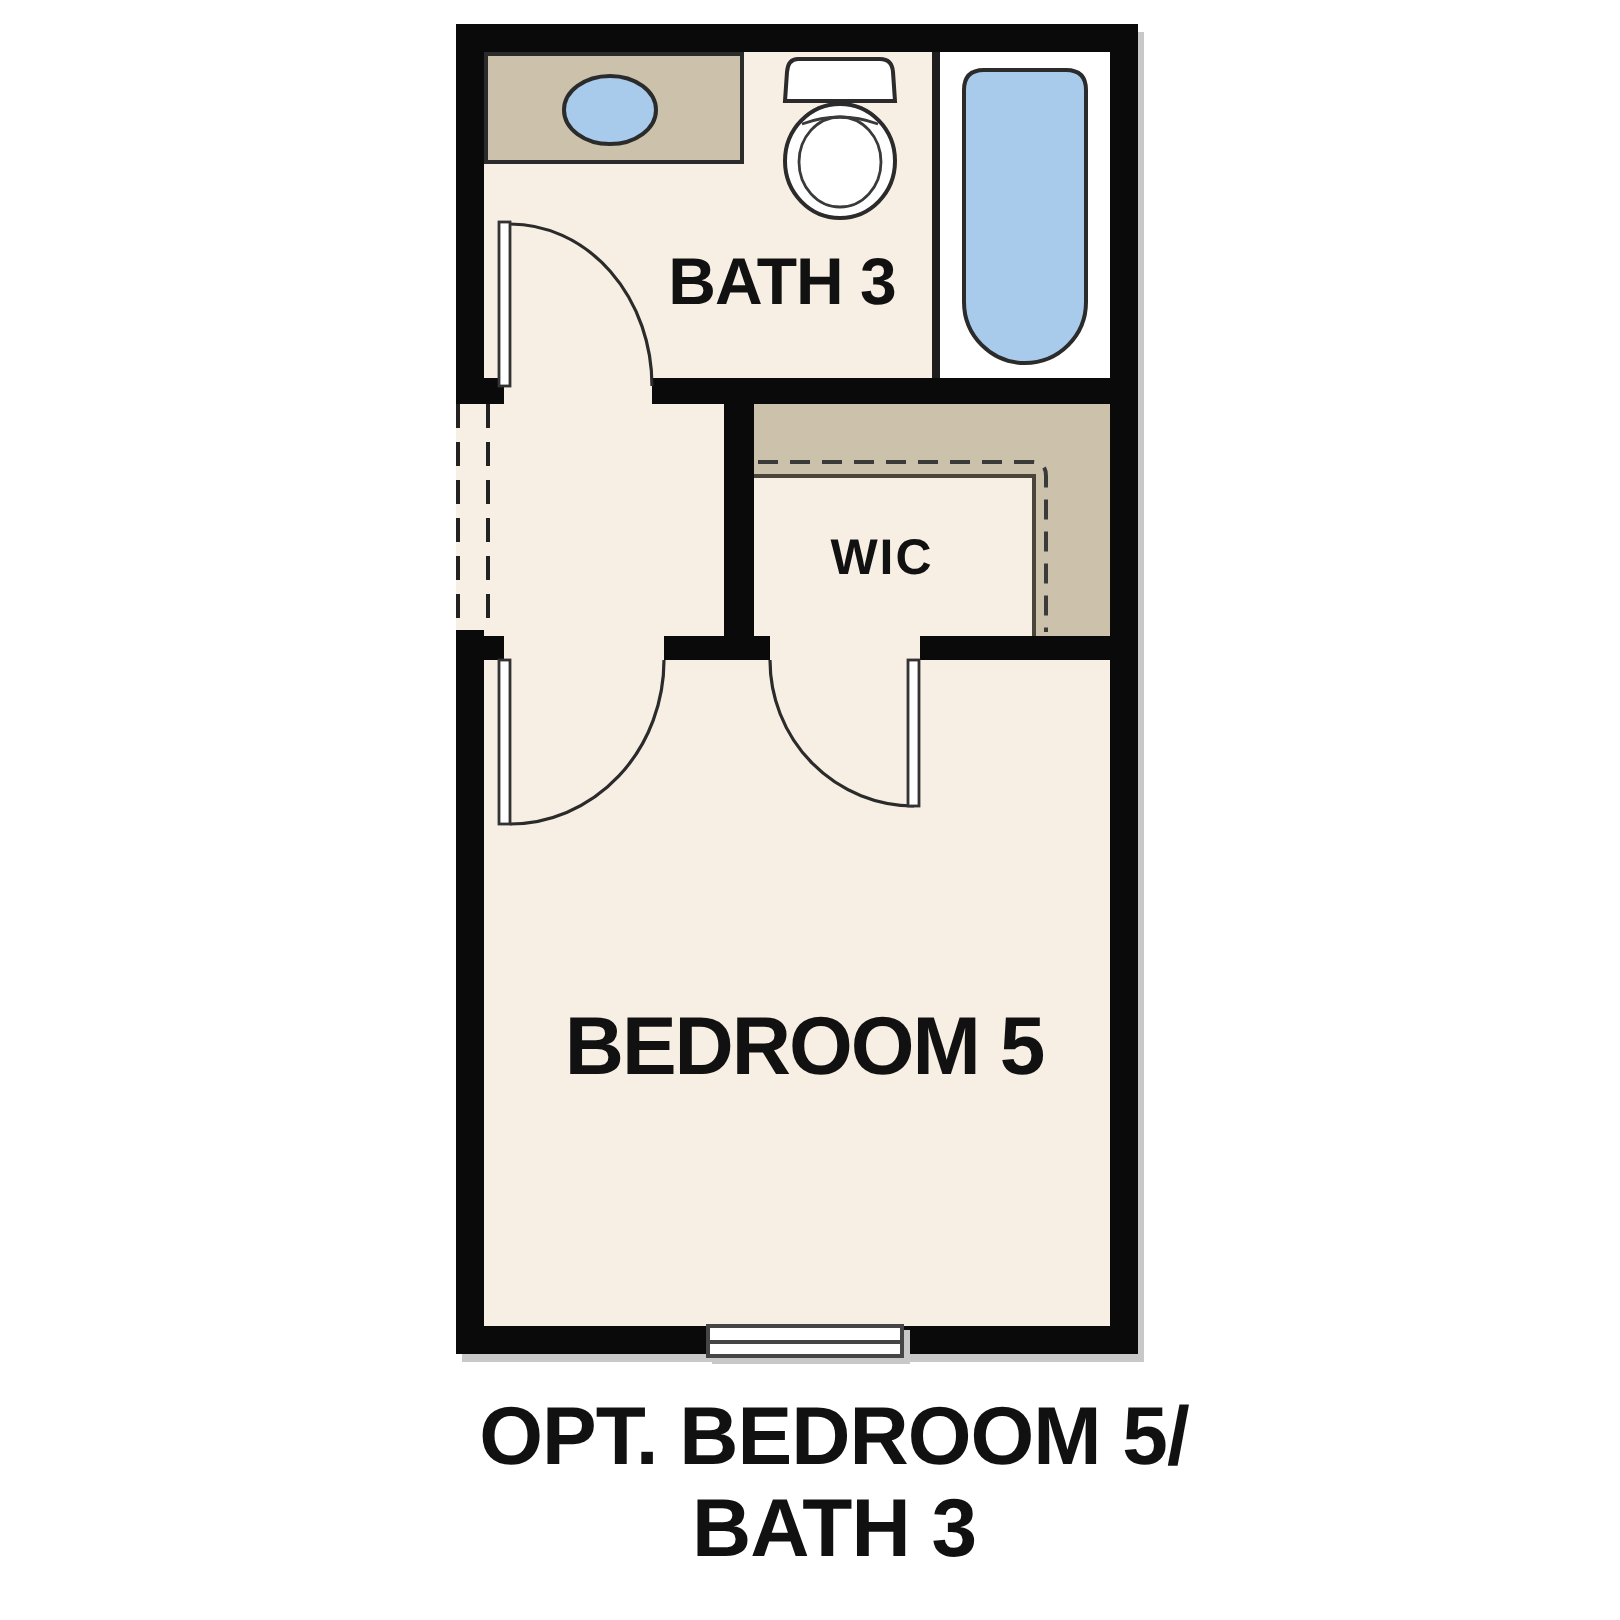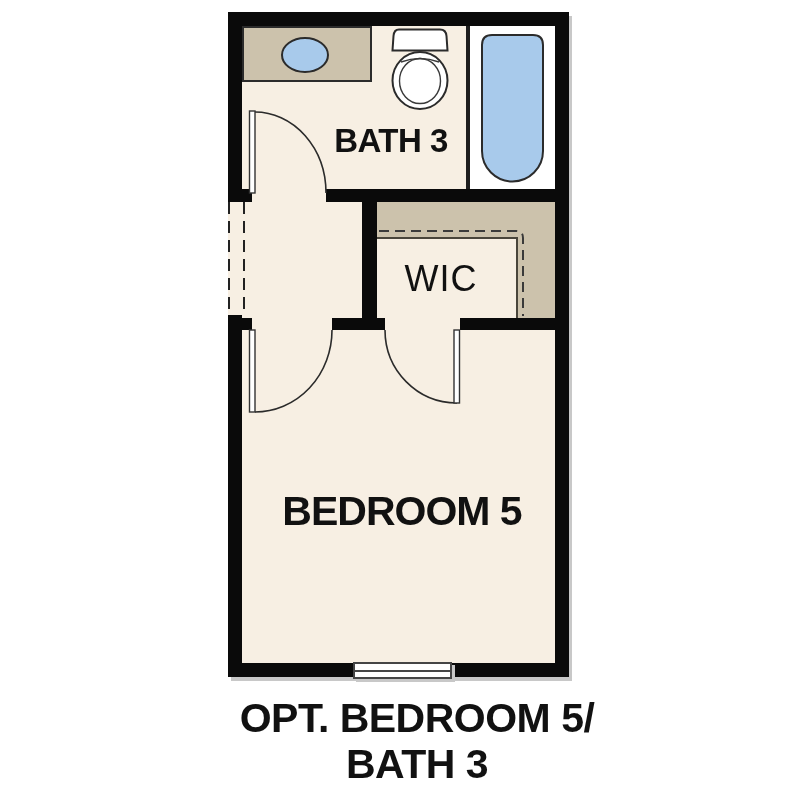--- a/index.html
+++ b/index.html
@@ -20,22 +20,22 @@
   .window{
     background:#fff;border:2px solid #454545;
     box-shadow:3px 3px 0 var(--shadow,#c8c8c8);
   }
   .window-mid{position:absolute;left:0;right:0;top:6px;height:2px;background:#454545;}
   .room-label{
     color:var(--text,#111);font-weight:700;text-align:center;
     white-space:nowrap;letter-spacing:-0.5px;
   }
   .bath-label{font-size:33px;line-height:34px;}
-  .wic-label{font-size:36px;line-height:30px;font-weight:400;letter-spacing:1px;}
-  .bedroom-label{font-size:41px;line-height:44px;letter-spacing:-1px;}
+  .wic-label{font-size:25px;line-height:30px;font-weight:700;letter-spacing:1px;}
+  .bedroom-label{font-size:41px;line-height:44px;letter-spacing:-1px;margin-top:12px;}
   .caption{
     color:var(--text,#111);font-weight:700;font-size:41px;line-height:46px;
     text-align:center;letter-spacing:-0.5px;
   }
   svg.overlay{position:absolute;left:0;top:0;pointer-events:none;}
   .ln{fill:none;stroke:var(--outline,#2b2b2b);stroke-width:1.6;}
   .dash-open{fill:none;stroke:#222;stroke-width:2;stroke-dasharray:12 7;}
   .dash-rod{fill:none;stroke:#3a3a3a;stroke-width:2;stroke-dasharray:10 6;}
   .fix{fill:var(--fixture,#a8caeb);stroke:var(--outline,#2b2b2b);stroke-width:2;}
   .white-fix{fill:#fff;stroke:var(--outline,#2b2b2b);stroke-width:2;}

